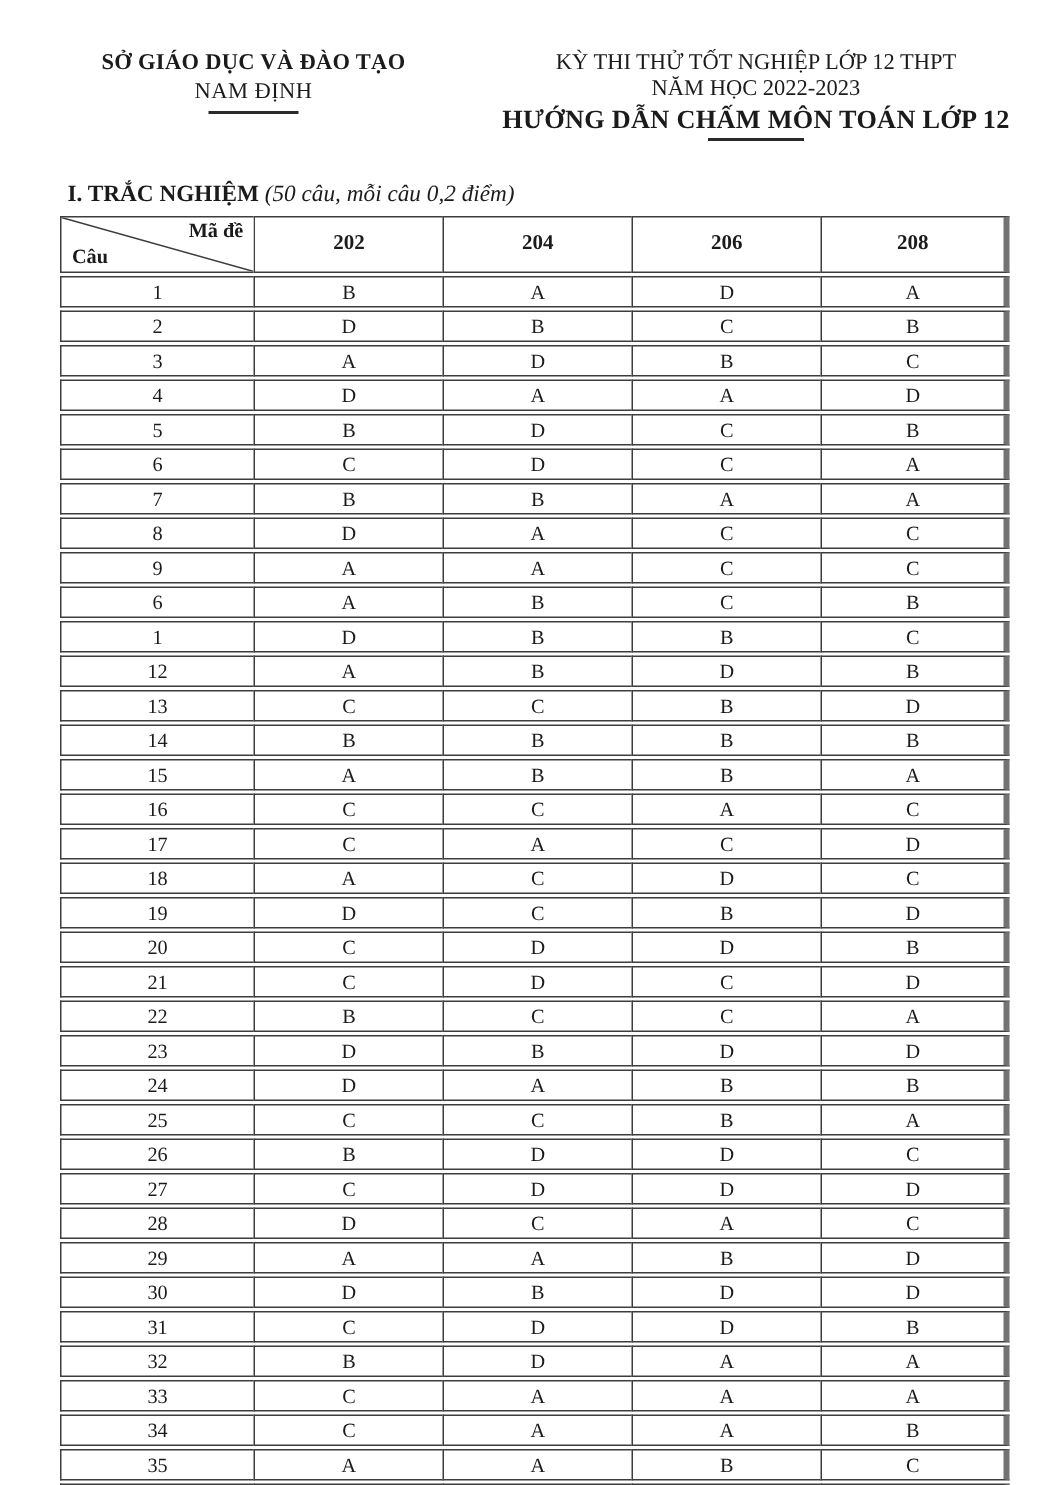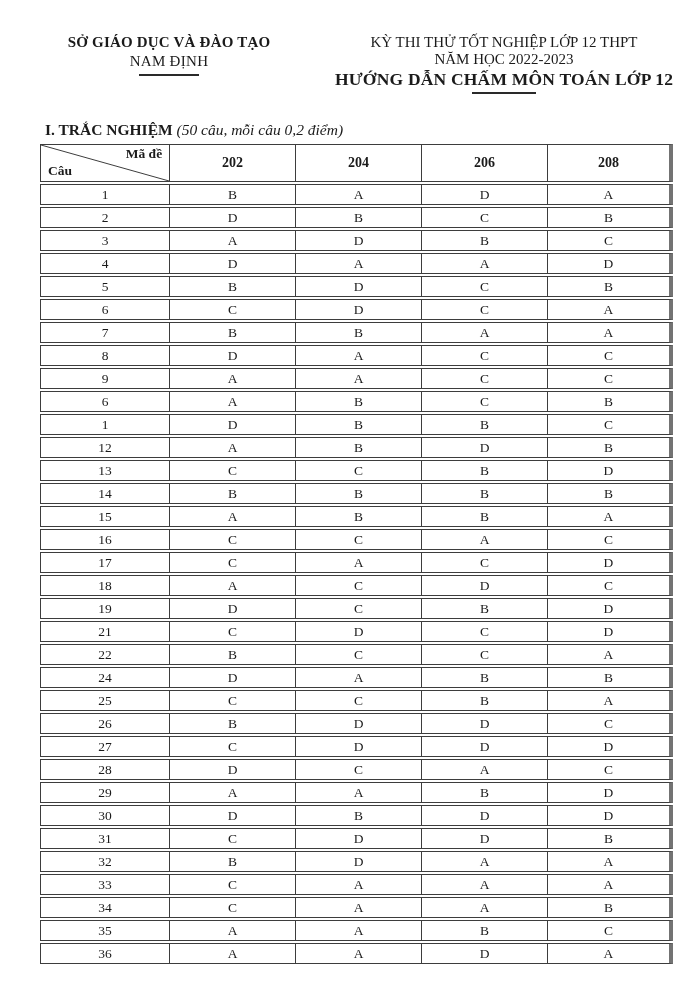--- a/index.html
+++ b/index.html
@@ -235,32 +235,46 @@
           <td>C</td>
         </tr>
         <tr>
           <td>19</td>
           <td>D</td>
           <td>C</td>
           <td>B</td>
           <td>D</td>
         </tr>
         <tr>
+          <td>20</td>
+          <td>C</td>
+          <td>D</td>
+          <td>D</td>
+          <td>B</td>
+        </tr>
+        <tr>
           <td>21</td>
           <td>C</td>
           <td>D</td>
           <td>C</td>
           <td>D</td>
         </tr>
         <tr>
           <td>22</td>
           <td>B</td>
           <td>C</td>
           <td>C</td>
           <td>A</td>
+        </tr>
+        <tr>
+          <td>23</td>
+          <td>D</td>
+          <td>B</td>
+          <td>D</td>
+          <td>D</td>
         </tr>
         <tr>
           <td>24</td>
           <td>D</td>
           <td>A</td>
           <td>B</td>
           <td>B</td>
         </tr>
         <tr>
           <td>25</td>

